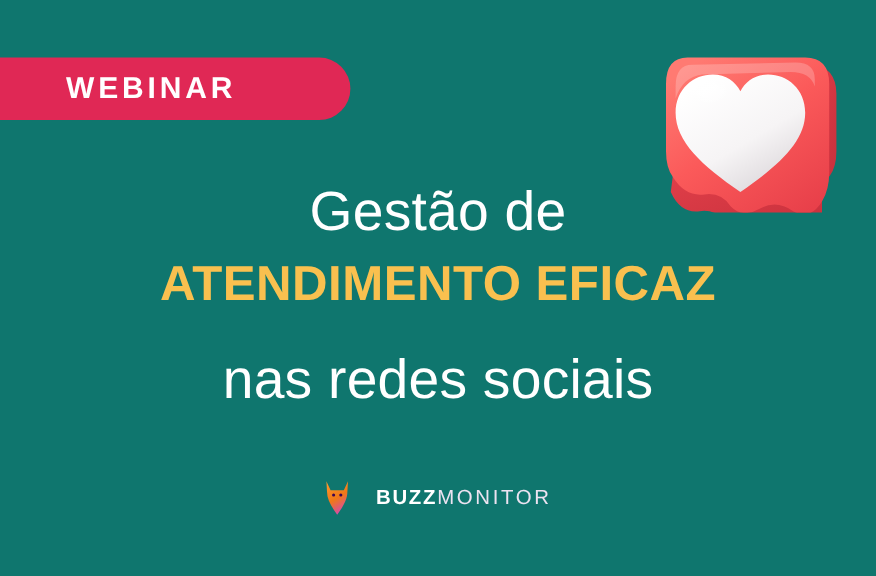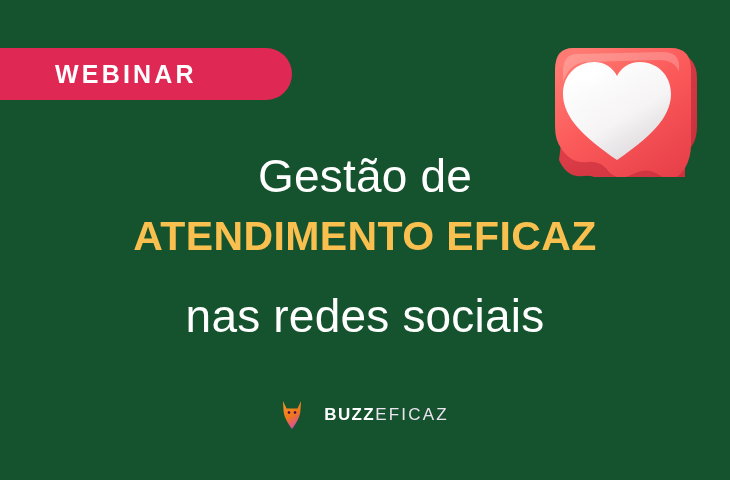--- a/index.html
+++ b/index.html
@@ -8,21 +8,21 @@
     background: #2b0140;
   }
   body {
     font-family: "Liberation Sans", sans-serif;
   }
   #banner {
     position: relative;
     width: 730px;
     height: 480px;
     overflow: hidden;
-    background: #14532d;
+    background: #0f766e;
   }
 
   
   .badge {
     position: absolute;
     left: -30px;
     top: 48px;
     width: 322px;
     height: 52px;
     background: #e02855;
@@ -182,16 +182,16 @@
           <stop offset="60%" stop-color="#f07818"></stop>
           <stop offset="100%" stop-color="#d94f9c"></stop>
         </linearGradient>
       </defs>
       <path d="M2 1 L5.5 8.5 L16.5 8.5 L20 1 L19.5 9.5
                C 19.5 16, 16 22, 11 29
                C 6 22, 2.5 16, 2.5 9.5 Z" fill="url(#markGrad)"></path>
       <circle cx="8" cy="12.5" r="1.3" fill="#3a0454"></circle>
       <circle cx="14" cy="12.5" r="1.3" fill="#3a0454"></circle>
     </svg>
-    <span class="logo-text"><span class="logo-buzz">BUZZ</span><span class="logo-monitor">EFICAZ</span></span>
+    <span class="logo-text"><span class="logo-buzz">BUZZ</span><span class="logo-monitor">MONITOR</span></span>
   </div>
 
 </div>
 
 </body></html>

